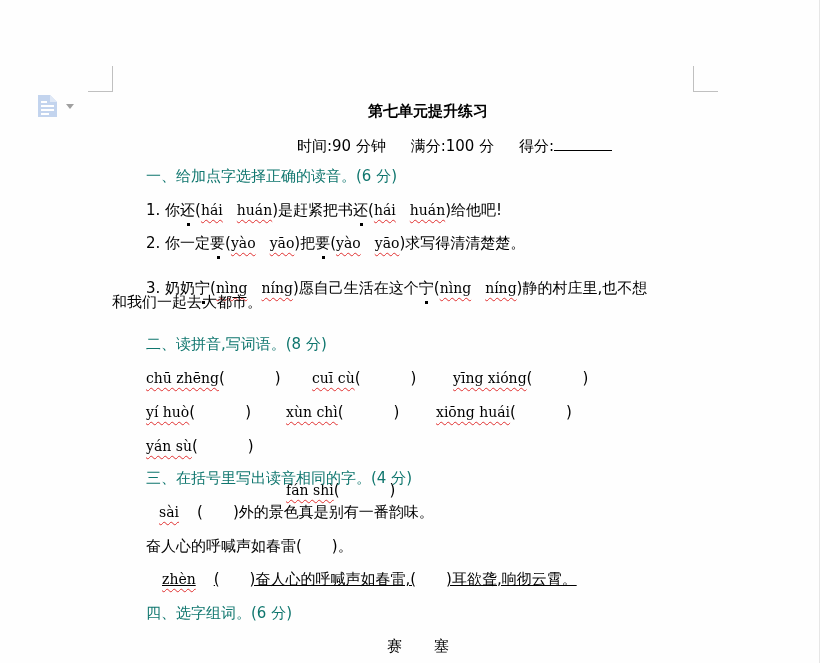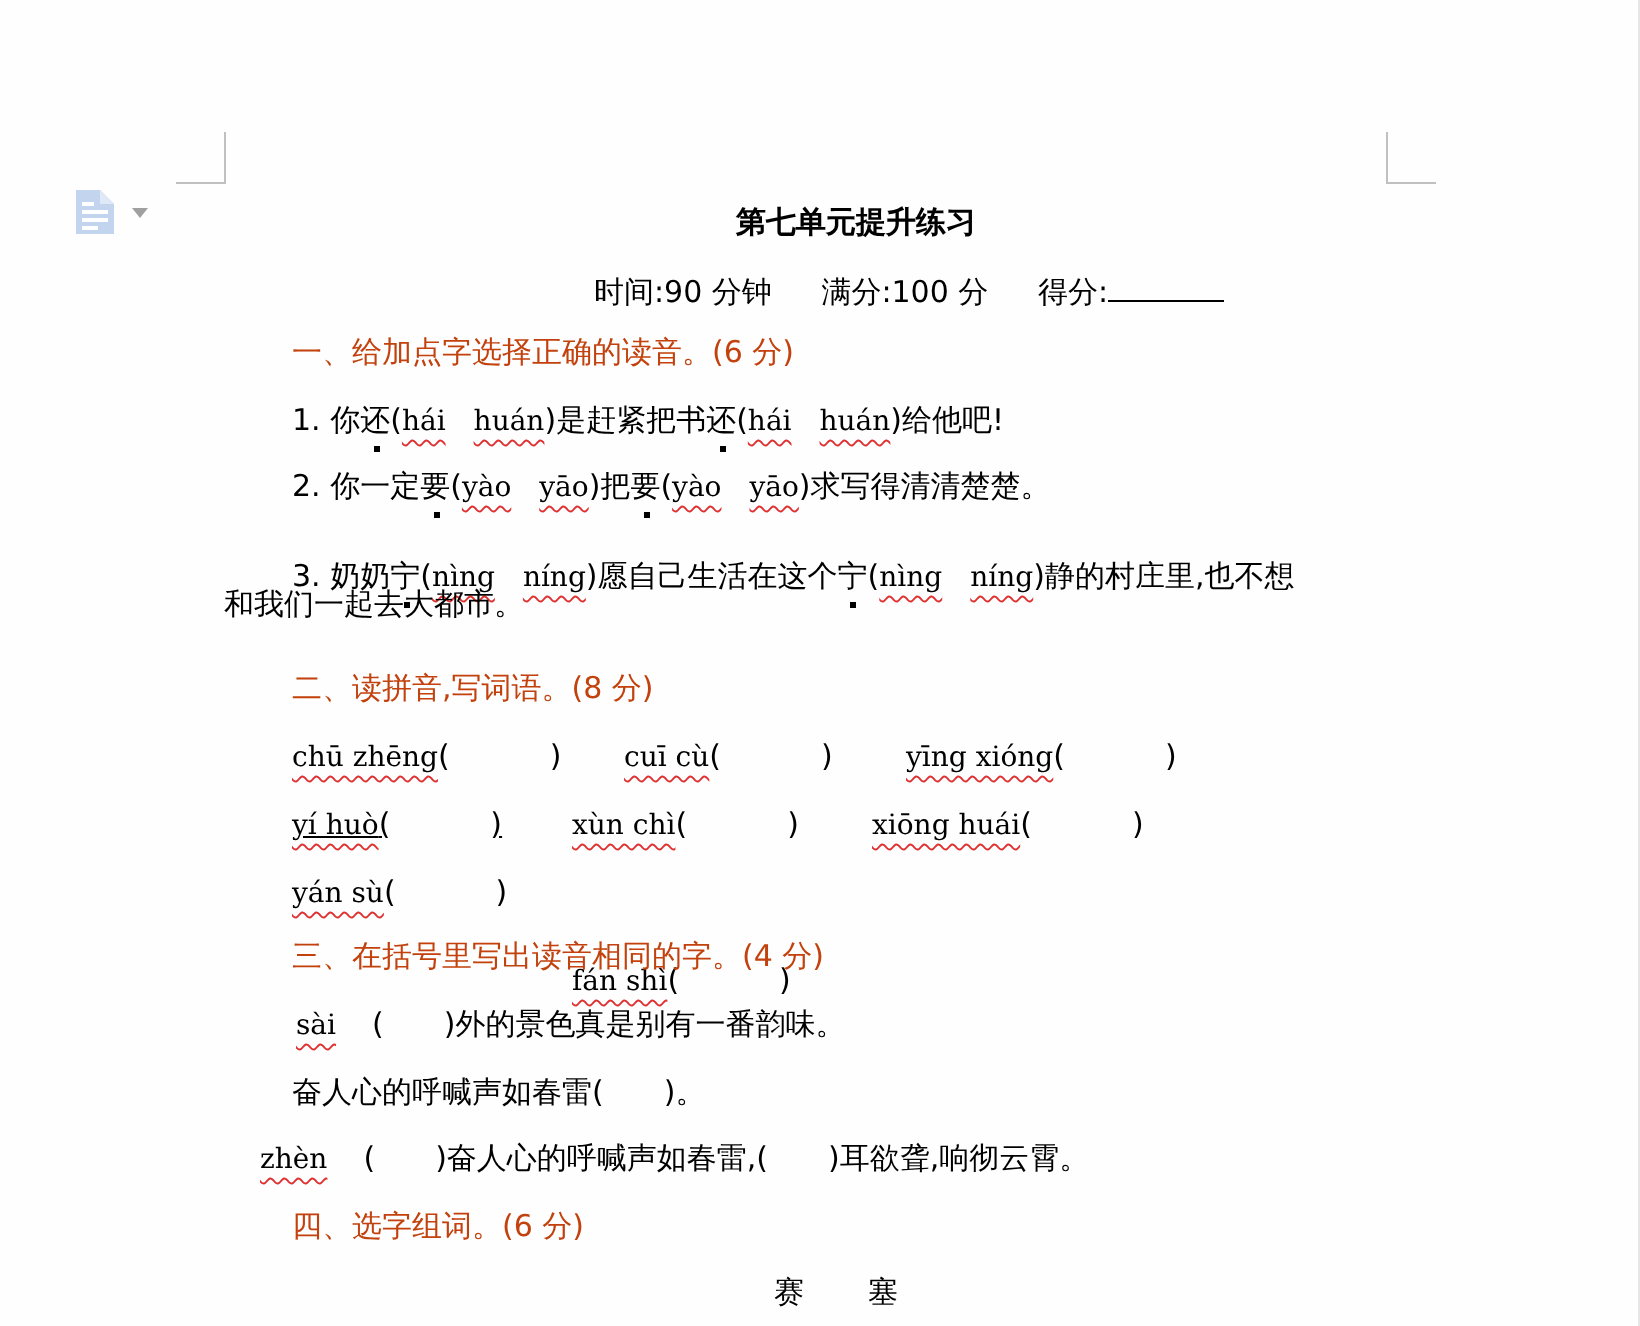--- a/index.html
+++ b/index.html
@@ -10,21 +10,21 @@
     color: #000;
   }
   .edge { position: absolute; top: 0; right: 0; width: 1px; height: 663px; background: #e6e6e6; }
   .corner { position: absolute; border-color: #c0c0c0; border-style: solid; border-width: 0; }
   .corner.tl { left: 88px; top: 66px; width: 24px; height: 25px; border-right-width: 1px; border-bottom-width: 1px; }
   .corner.tr { left: 693px; top: 66px; width: 24px; height: 25px; border-left-width: 1px; border-bottom-width: 1px; }
   .doc-menu { position: absolute; left: 38px; top: 95px; display: flex; align-items: center; cursor: pointer; }
   .doc-icon { width: 19px; height: 22px; position: relative; }
   .doc-arrow { margin-left: 9px; margin-top: 0px; width: 0; height: 0; border-left: 4px solid transparent; border-right: 4px solid transparent; border-top: 5px solid #a0a0a0; }
   .line { position: absolute; font-size: 15px; line-height: 20px; white-space: nowrap; }
-  .red { color: #c2410c; }
+  .red { color: #0f766e; }
   .title { font-weight: bold; font-size: 15px; }
   .py { font-family: "DejaVu Serif", "Liberation Serif", serif; font-size: 14px;
         text-decoration: underline wavy #e03030; text-decoration-thickness: 1px; text-underline-offset: 4px; }
   .dot { position: relative; display: inline-block; }
   .dot::after { content: ""; position: absolute; left: 50%; bottom: -6px; width: 3px; height: 3px; margin-left: -1px; background: #000; }
   .blank { display: inline-block; border-bottom: 1px solid #000; width: 58px; height: 16px; vertical-align: baseline; }
   .gap1 { display: inline-block; width: 14px; }
   .gap2 { display: inline-block; width: 20px; }
 </style>
 </head>
@@ -74,41 +74,41 @@
 
 <div class="line red" style="left:146px; top:334px;">二、读拼音,写词语。(8 分)</div>
 
 <div class="line" style="left:146px; top:368px;">
   <span style="position:absolute; left:0;"><span class="py">chū zhēng</span>(<span style="display:inline-block;width:50px;"></span>)</span>
   <span style="position:absolute; left:166px;"><span class="py">cuī cù</span>(<span style="display:inline-block;width:50px;"></span>)</span>
   <span style="position:absolute; left:307px;"><span class="py">yīng xióng</span>(<span style="display:inline-block;width:50px;"></span>)</span>
 </div>
 
 <div class="line" style="left:146px; top:402px;">
-  <span style="position:absolute; left:0;text-decoration:underline;"><span class="py">yí huò</span>(<span style="display:inline-block;width:50px;"></span>)</span>
+  <span style="position:absolute; left:0;"><span class="py">yí huò</span>(<span style="display:inline-block;width:50px;"></span>)</span>
   <span style="position:absolute; left:140px;"><span class="py">xùn chì</span>(<span style="display:inline-block;width:50px;"></span>)</span>
   <span style="position:absolute; left:290px;"><span class="py">xiōng huái</span>(<span style="display:inline-block;width:50px;"></span>)</span>
 </div>
 
 <div class="line" style="left:146px; top:436px;">
   <span style="position:absolute; left:0;"><span class="py">yán sù</span>(<span style="display:inline-block;width:50px;"></span>)</span>
   <span style="position:absolute; left:140px;margin-top:44px;"><span class="py">fán shì</span>(<span style="display:inline-block;width:50px;"></span>)</span>
 </div>
 
 <div class="line red" style="left:146px; top:468px;">三、在括号里写出读音相同的字。(4 分)</div>
 
-<div class="line" style="left:148px; top:502px;">
+<div class="line" style="left:159px; top:502px;">
   <span class="py">sài</span><span style="display:inline-block;width:18px;"></span>(<span style="display:inline-block;width:30px;"></span><span>)外的景色真是别有一番韵味。</span>
 </div>
 
 <div class="line" style="left:146px; top:536px;">
   <span>奋人心的呼喊声如春雷(</span><span style="display:inline-block;width:30px;"></span><span>)。</span>
 </div>
 
-<div class="line" style="left:130px; top:569px;">
+<div class="line" style="left:162px; top:569px;text-decoration:underline;">
   <span class="py">zhèn</span><span style="display:inline-block;width:18px;"></span>(<span style="display:inline-block;width:30px;"></span><span>)奋人心的呼喊声如春雷,(</span><span style="display:inline-block;width:30px;"></span><span>)耳欲聋,响彻云霄。</span>
 </div>
 
 <div class="line red" style="left:146px; top:603px;text-align:right;">四、选字组词。(6 分)</div>
 
 <div class="line" style="left:387px; top:636px;">
   <span>赛</span><span style="display:inline-block;width:32px;"></span><span>塞</span>
 </div>
 
 </body></html>

